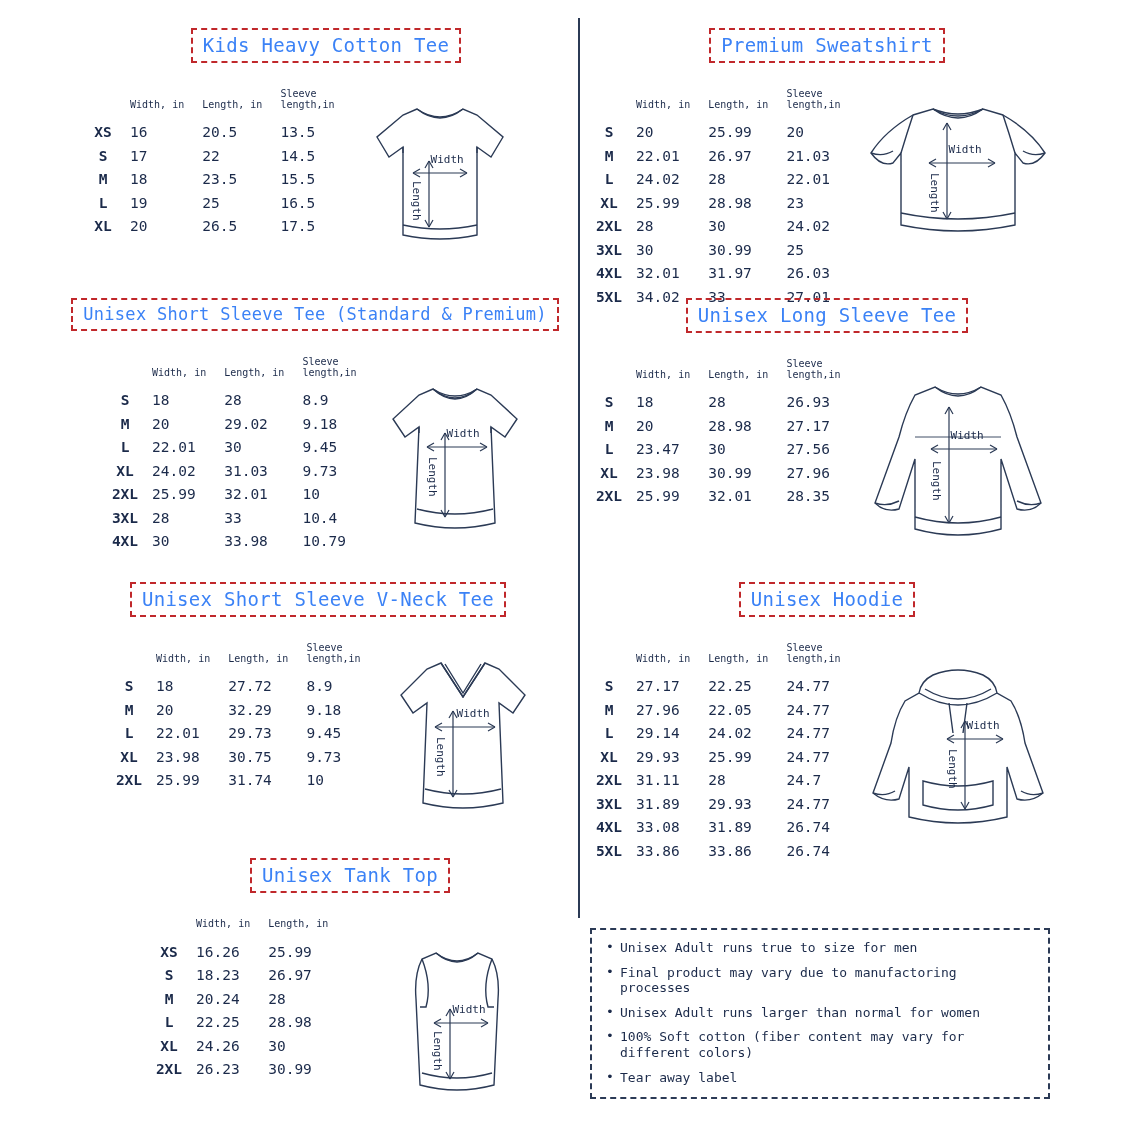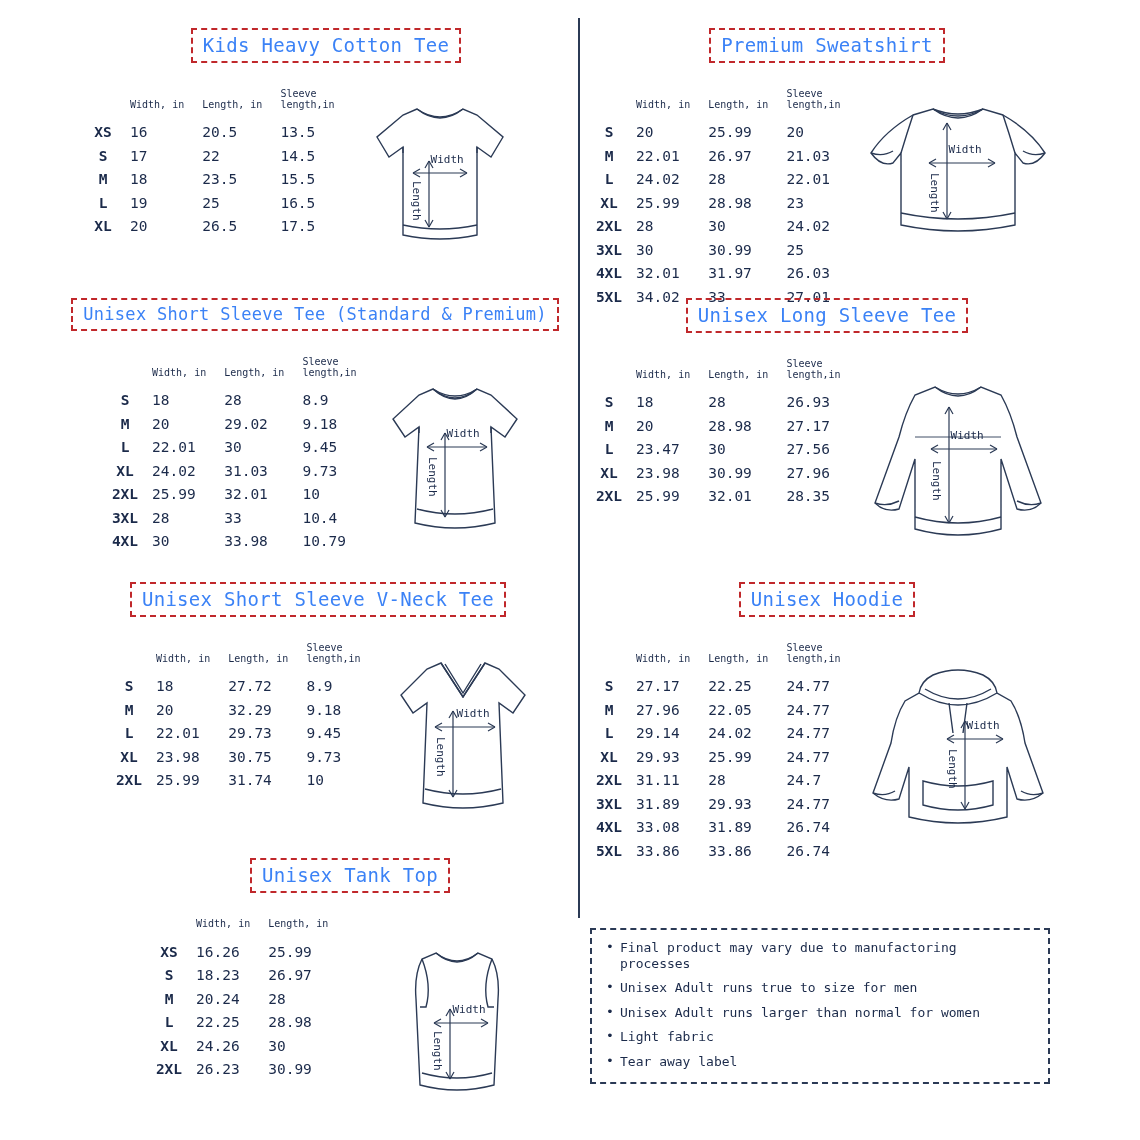--- a/index.html
+++ b/index.html
@@ -666,21 +666,21 @@
           <path d="M58 64 l-4 7 M58 64 l4 7 M58 134 l-4 -7 M58 134 l4 -7" stroke-width="1.2"></path>
         </svg>
         <span class="lbl" style="left:60px; top:58px;">Width</span>
         <span class="lbl rot" style="left:52px; top:86px;">Length</span>
       </div>
     </div>
   </div>
 
   <div class="notes">
     <ul>
+      <li>Unisex Adult runs true to size for men</li>
       <li>Final product may vary due to manufactoring processes</li>
-      <li>Unisex Adult runs true to size for men</li>
       <li>Unisex Adult runs larger than normal for women</li>
-      <li>Light fabric</li>
+      <li>100% Soft cotton (fiber content may vary for different colors)</li>
       <li>Tear away label</li>
     </ul>
   </div>
 
 </div>
 
 </body></html>

